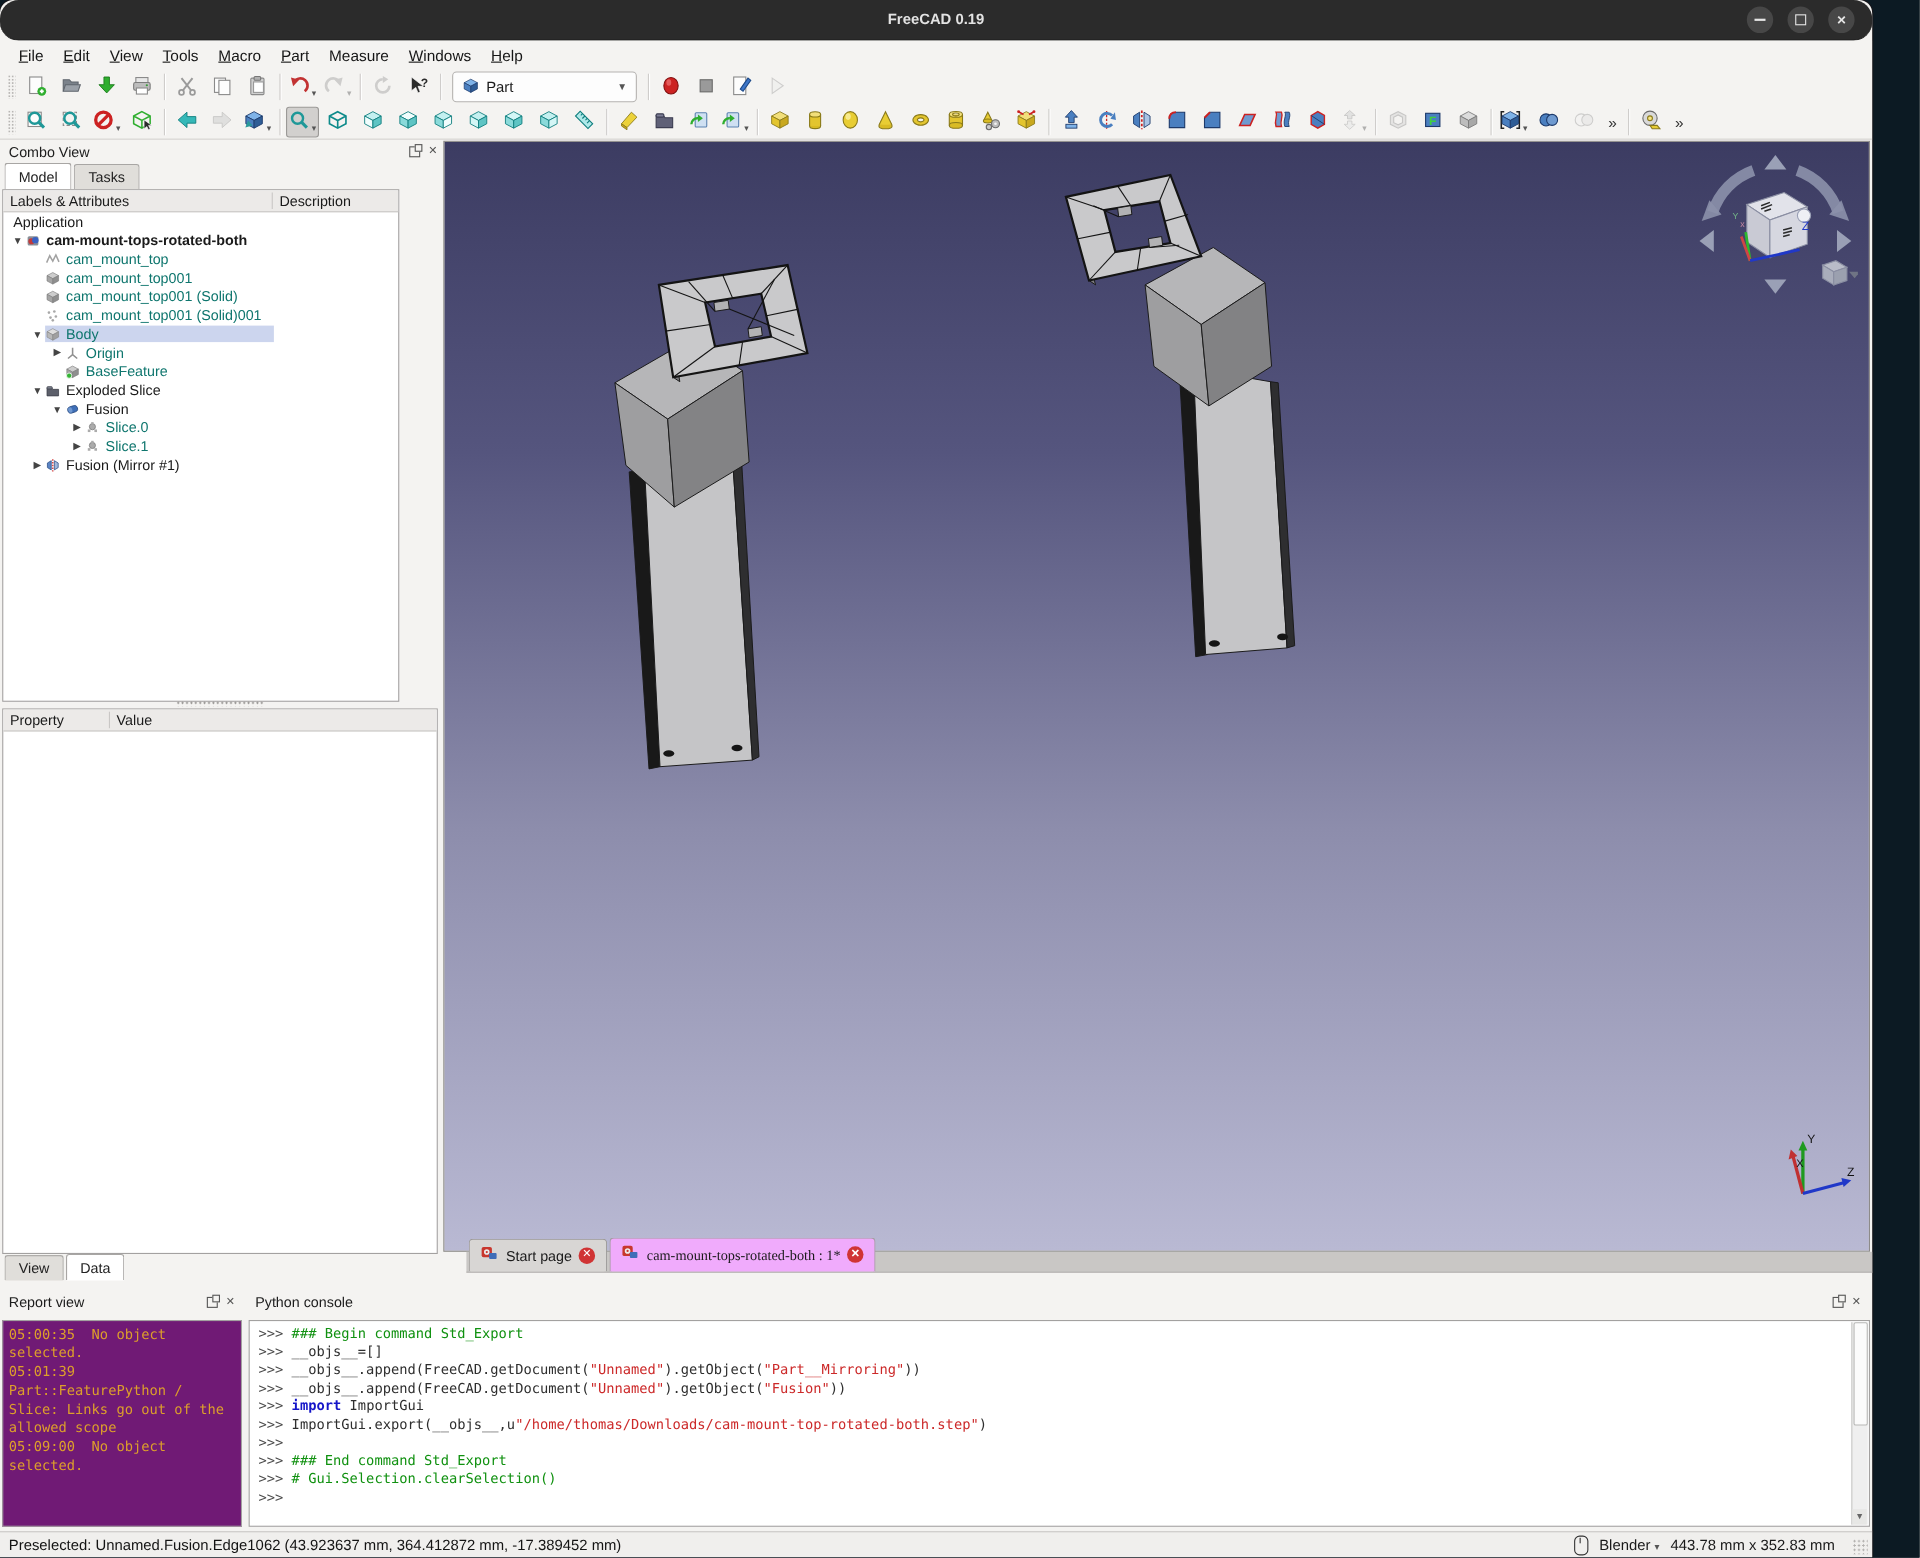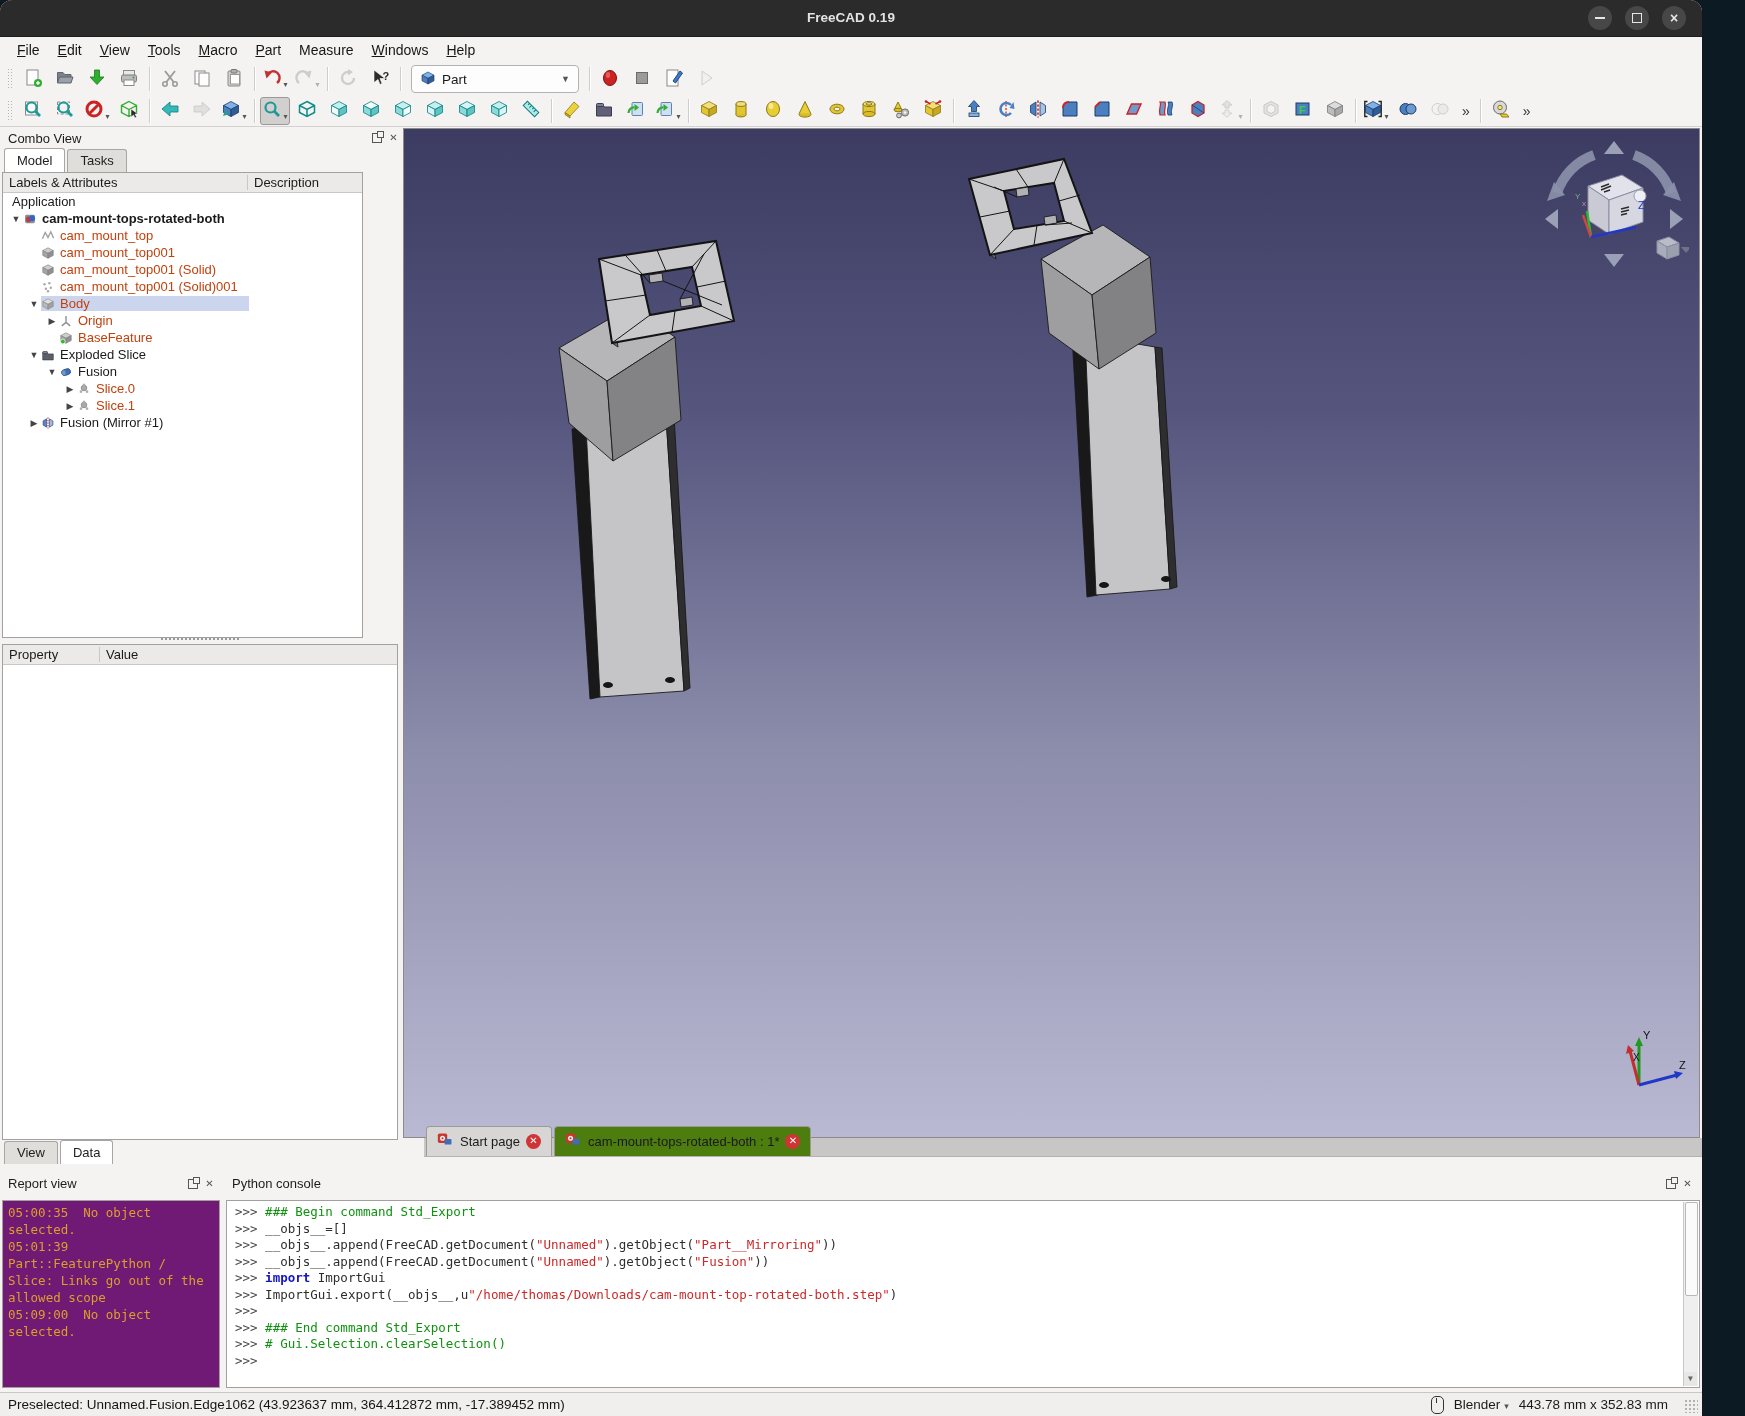--- a/index.html
+++ b/index.html
@@ -1,21 +1,21 @@
 <!DOCTYPE html>
 <html><head>
 <meta charset="utf-8">
 <style>
   html,body{margin:0;padding:0;background:#0c1a23;}
   .screen{position:relative;width:1745px;height:1416px;background:#0c1a23;overflow:hidden;
           font-family:"Liberation Sans","DejaVu Sans",sans-serif;font-size:13px;color:#1a1a1a;}
   .window{position:absolute;left:0;top:0;width:1702px;height:1416px;background:#f4f3f1;
           border-radius:12px 12px 0 0;overflow:hidden;box-shadow:0 0 0 1px #15151a;}
   
-  .titlebar{position:absolute;left:0;top:0;width:100%;height:36px;background:#2b2b2b;border-bottom:1px solid #1e1e1e;}
+  .titlebar{position:absolute;left:0;top:0;width:100%;height:36px;background:#2b2b2b;border-bottom:1px solid #1e1e1e;border-radius:17px;}
   .titlebar .title{position:absolute;left:0;right:0;top:0;height:36px;line-height:36px;text-align:center;
                    color:#e3e3e3;font-weight:bold;font-size:13.5px;}
   .winbtns{position:absolute;right:16px;top:6px;display:flex;gap:13px;}
   .wbtn{width:24px;height:24px;border-radius:50%;background:#474747;display:flex;align-items:center;justify-content:center;cursor:default;}
   .wbtn .bar{width:10px;height:2px;background:#e6e6e6;}
   .wbtn .sq{width:8px;height:8px;border:1.5px solid #e6e6e6;}
   .wbtn .x{color:#e6e6e6;font-size:14px;line-height:1;font-weight:bold;}
   
   .menubar{position:absolute;left:0;top:37px;width:100%;height:26px;background:#f4f3f1;display:flex;align-items:center;padding-left:8px;box-sizing:border-box;}
   .menu-item{padding:3px 9px;font-size:14px;color:#161616;}
@@ -47,40 +47,40 @@
   .tab{border:1px solid #a8a6a4;border-bottom:none;border-radius:3px 3px 0 0;padding:3px 12px 4px;background:#e0deda;color:#222;font-size:13px;margin-right:2px;}
   .tab.active{background:#ffffff;padding-top:4px;}
   .treebox{position:absolute;left:2px;top:44px;width:361px;height:466px;background:#fff;border:1px solid #a3a1a0;box-sizing:border-box;}
   .treehead{position:relative;height:19px;background:#eceae8;border-bottom:1px solid #c9c7c5;font-size:13px;display:flex;align-items:center;}
   .treehead .c1{padding-left:6px;width:244px;box-sizing:border-box;}
   .treehead .c2{border-left:1px solid #c9c7c5;padding-left:6px;flex:1;}
   .trow{height:17px;display:flex;align-items:center;font-size:13px;white-space:nowrap;}
   .trow .exp{width:14px;text-align:center;font-size:9px;color:#444;flex:0 0 14px;}
   .trow .ticon{width:16px;height:14px;flex:0 0 16px;display:flex;align-items:center;}
   .trow .lab{padding-left:3px;}
-  .trow.dis .lab{color:#c2410c;}
+  .trow.dis .lab{color:#0f766e;}
   .trow.bold .lab{font-weight:bold;}
   .trow .hl{display:flex;align-items:center;}
   .trow.sel .hl{background:#ccd5ee;min-width:208px;}
   .propbox{position:absolute;left:2px;top:516px;width:396px;height:496px;background:#fff;border:1px solid #a3a1a0;box-sizing:border-box;}
   .prophead{position:relative;height:19px;background:#eceae8;border-bottom:1px solid #c9c7c5;font-size:13px;display:flex;align-items:center;}
   .prophead .c1{padding-left:6px;width:96px;box-sizing:border-box;}
   .prophead .c2{border-left:1px solid #c9c7c5;padding-left:6px;flex:1;}
   .vd-tabs{left:4px;top:1012px;}
   .splitter{position:absolute;left:160px;top:509px;width:80px;height:5px;background-image:radial-gradient(#9a9896 1px,transparent 1px);background-size:4px 4px;}
   
   .viewport{position:absolute;left:403px;top:0px;width:1297px;height:1010px;border:1px solid #8d8b89;box-sizing:border-box;
             background:linear-gradient(#3c3c62 0%,#55557e 28%,#8d8dac 62%,#b9b9d3 100%);overflow:hidden;}
   .viewport svg.scene{position:absolute;left:0;top:0;}
   .navcube{position:absolute;right:10px;top:10px;}
   .axisind{position:absolute;right:10px;bottom:40px;}
   
   .mdibar{position:absolute;left:424px;top:1010px;width:1297px;height:19px;background:#c9c7c5;display:flex;align-items:flex-end;padding-left:2px;box-sizing:border-box;border-bottom:1px solid #b5b3b1;}
   .mtab{display:flex;align-items:center;gap:6px;border:1px solid #9c9a98;border-bottom:none;border-radius:4px 4px 0 0;padding:4px 10px 5px;background:#d8d6d4;font-size:13px;margin-right:2px;}
-  .mtab.active{background:#4d7c0f;}
+  .mtab.active{background:#f0abfc;font-family:Liberation Serif, serif;}
   .closec{width:15px;height:15px;border-radius:50%;background:#d03434;color:#fff;font-size:10px;font-weight:bold;display:flex;align-items:center;justify-content:center;line-height:1;}
   
   .repanel-title{position:absolute;left:8px;top:1048px;width:208px;display:flex;align-items:center;justify-content:space-between;}
   .repbox{position:absolute;left:2px;top:1072px;width:218px;height:188px;background:#701a75;border:1px solid #a3a1a0;box-sizing:border-box;overflow:hidden;
           font-family:"DejaVu Sans Mono",monospace;font-size:12.5px;line-height:17px;padding:3px 5px;white-space:pre-wrap;word-break:break-word;}
   .repbox div{color:#dd9f2b;}
   .pycon-title{position:absolute;left:232px;top:1048px;width:1462px;display:flex;align-items:center;justify-content:space-between;}
   .pybox{position:absolute;left:226px;top:1072px;width:1474px;height:188px;background:#fff;border:1px solid #a3a1a0;box-sizing:border-box;overflow:hidden;
          font-family:"DejaVu Sans Mono",monospace;font-size:12.5px;line-height:16.5px;padding:3px 8px;}
   .pybox .tok-p{color:#4c4c4c;}

